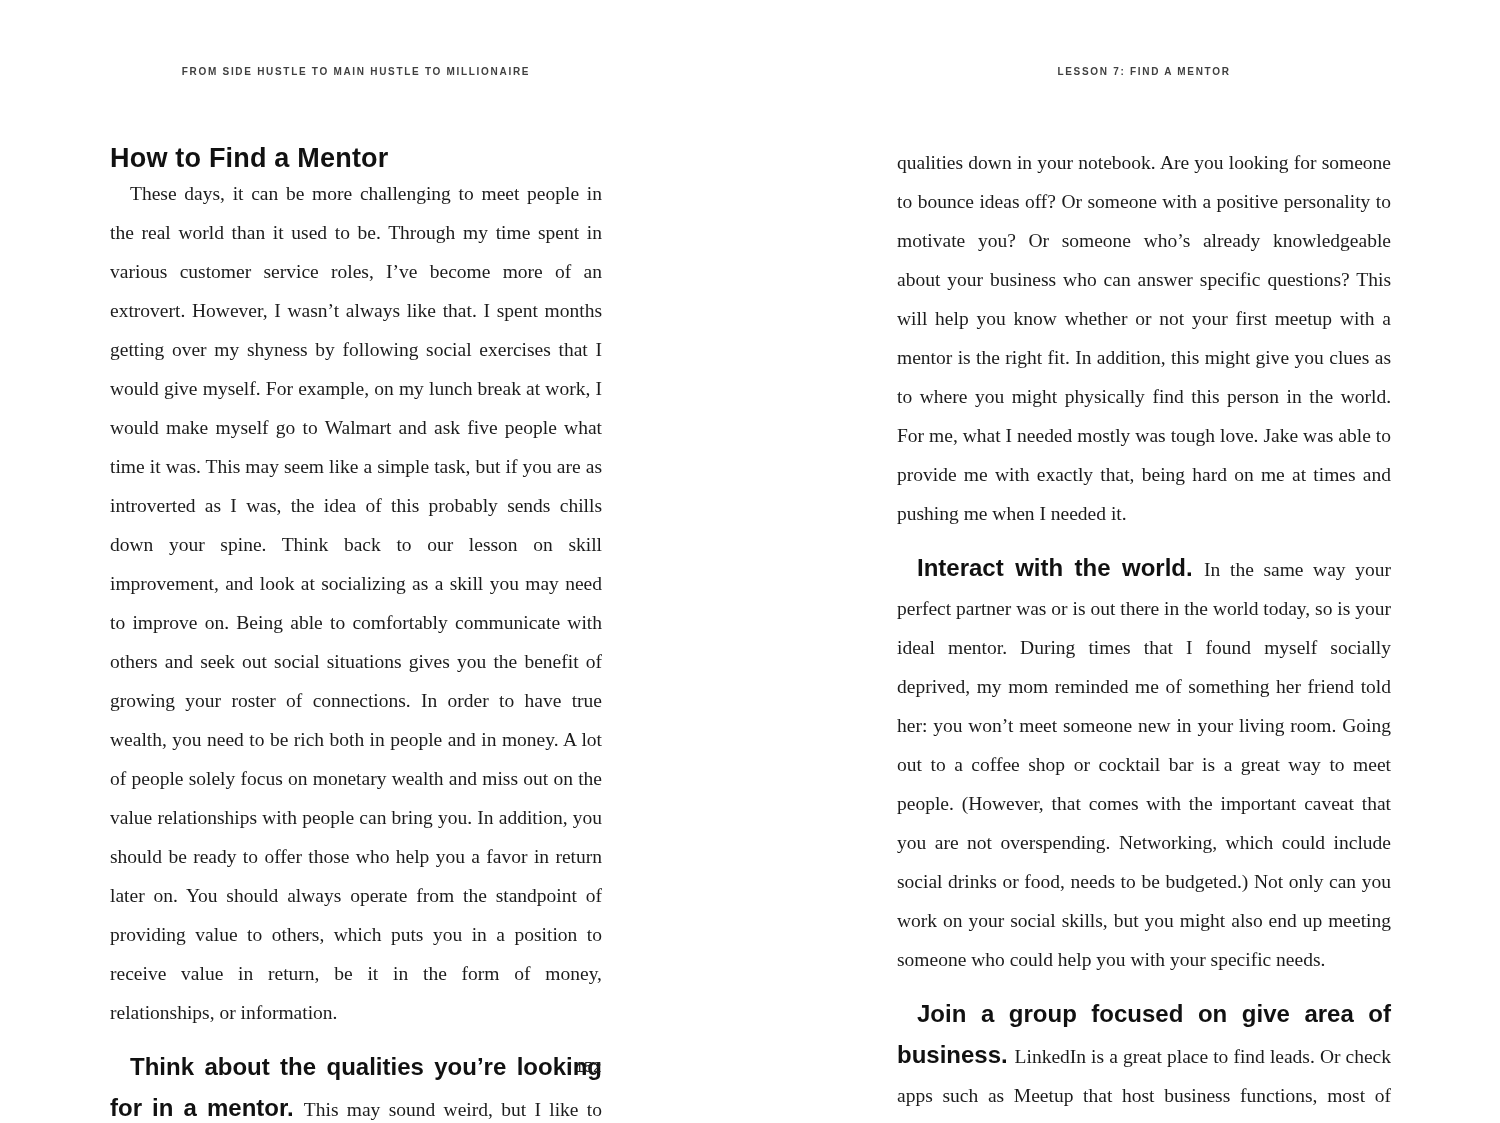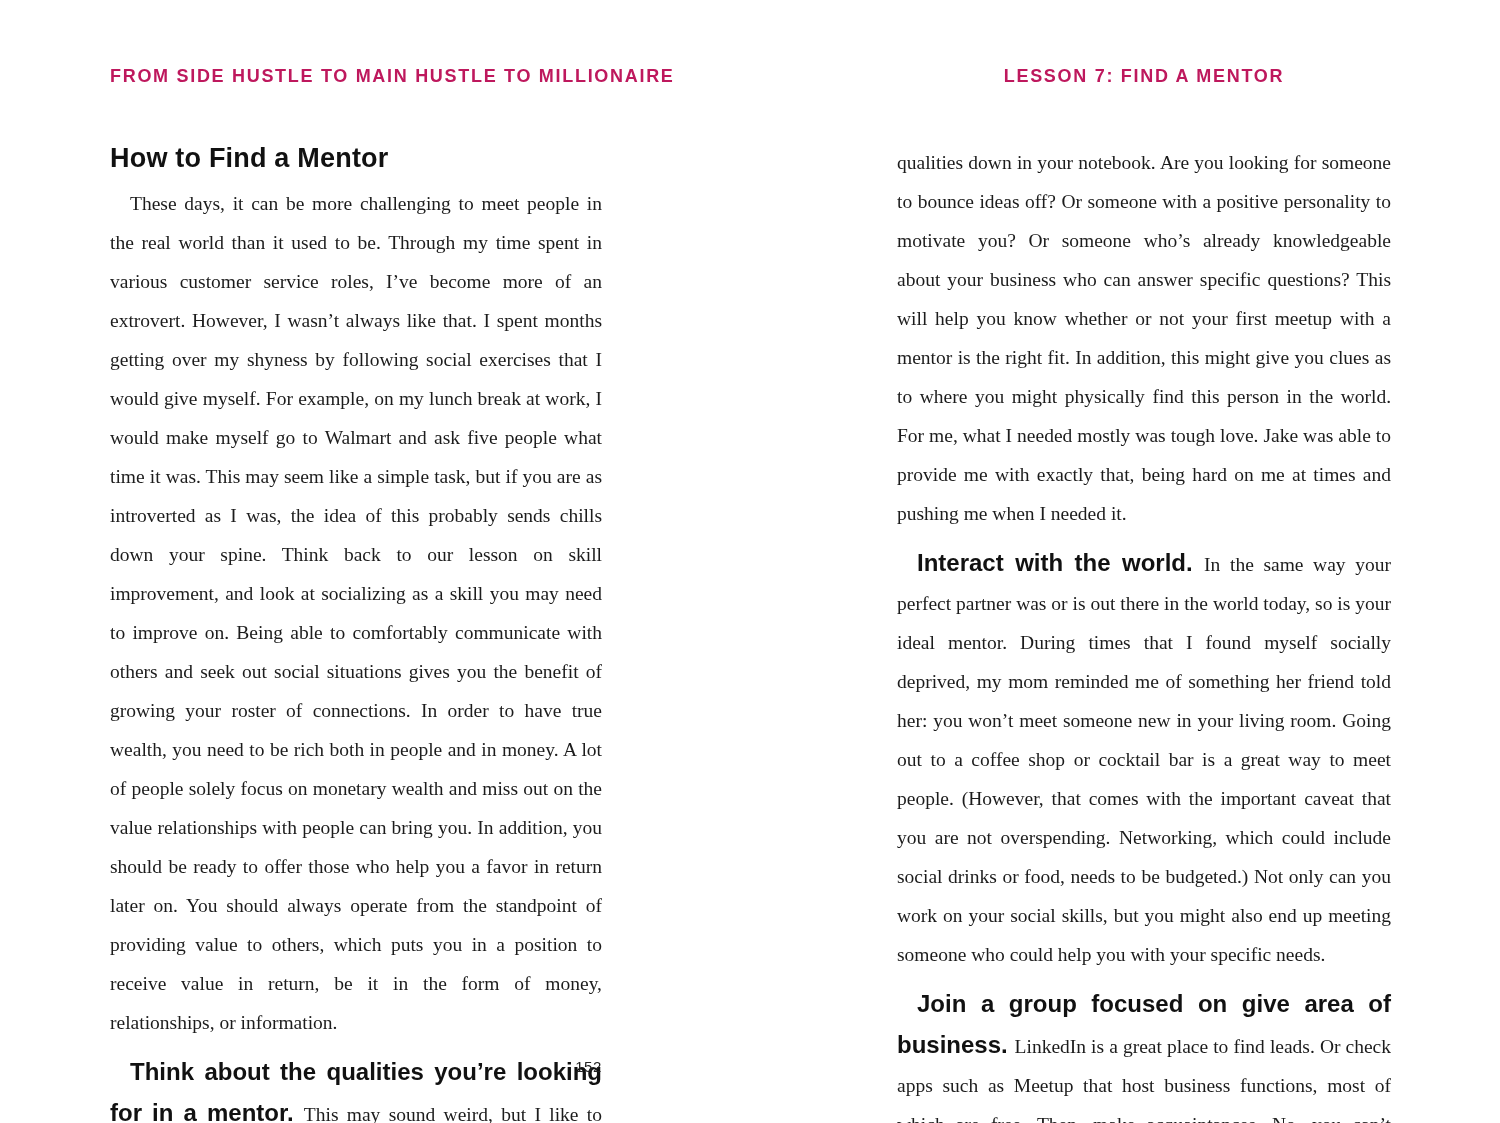--- a/index.html
+++ b/index.html
@@ -14,43 +14,43 @@
   }
   .spread { position: absolute; inset: 0; background: #ffffff; }
   .page { position: absolute; top: 0; height: 1123px; }
   .page-left  { left: 110px; width: 492px; }
   .page-right { left: 897px; width: 494px; }
   .running-head {
     position: absolute;
     top: 66px; left: 0; right: 0;
     text-align: center;
     font-family: "Liberation Sans", sans-serif;
-    font-size: 18px;
+    font-size: 10px;
     font-weight: bold;
     letter-spacing: 1.7px;
-    color: #be185d;
+    color: #404040;
     white-space: nowrap;
   }
   .content { position: absolute; top: 143px; left: 0; right: 0; }
   .chapter-title {
     font-family: "Liberation Sans", sans-serif;
     font-weight: bold;
     font-size: 27px;
     letter-spacing: 0.2px;
     color: #111;
     margin-bottom: 0;
   }
   .para {
     font-size: 19.5px;
     line-height: 39px;
     text-align: justify;
     color: #1c1c1c;
   }
   .para + .para { margin-top: 15px; }
-  .para.indent { text-indent: 20px; margin-top: 10px; }
+  .para.indent { text-indent: 20px; }
   .lead {
     font-family: "Liberation Sans", sans-serif;
     font-weight: bold;
     font-size: 24px;
     color: #111;
   }
   .page-number {
     position: absolute;
     bottom: 48px; left: 0; right: 0;
     text-align: right;

